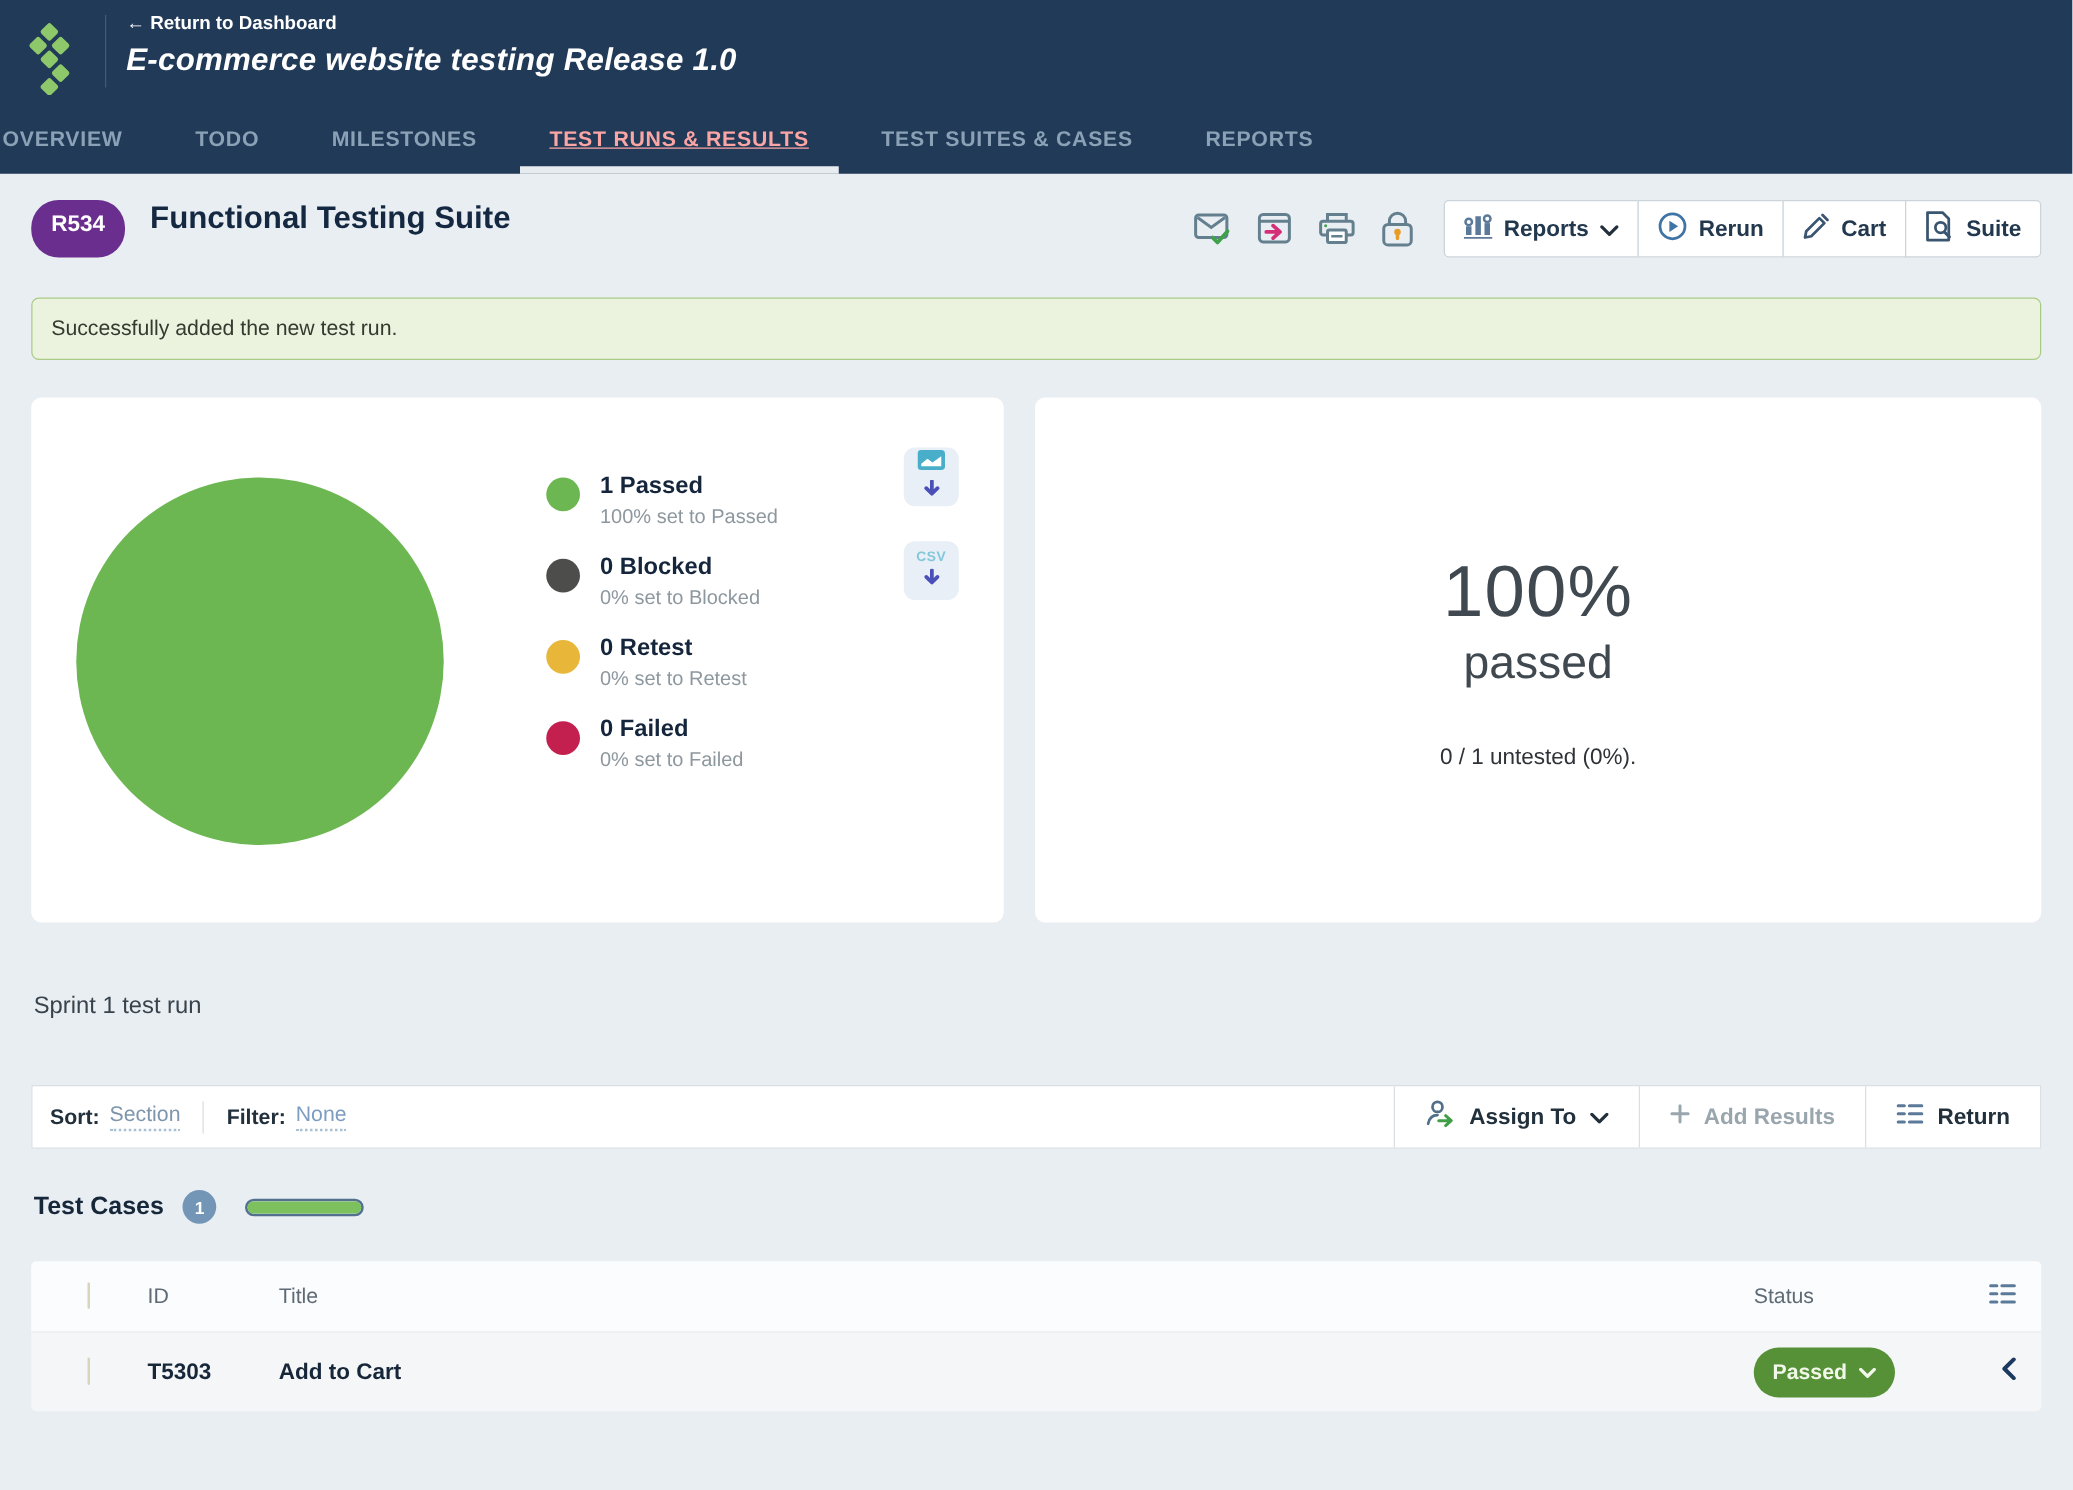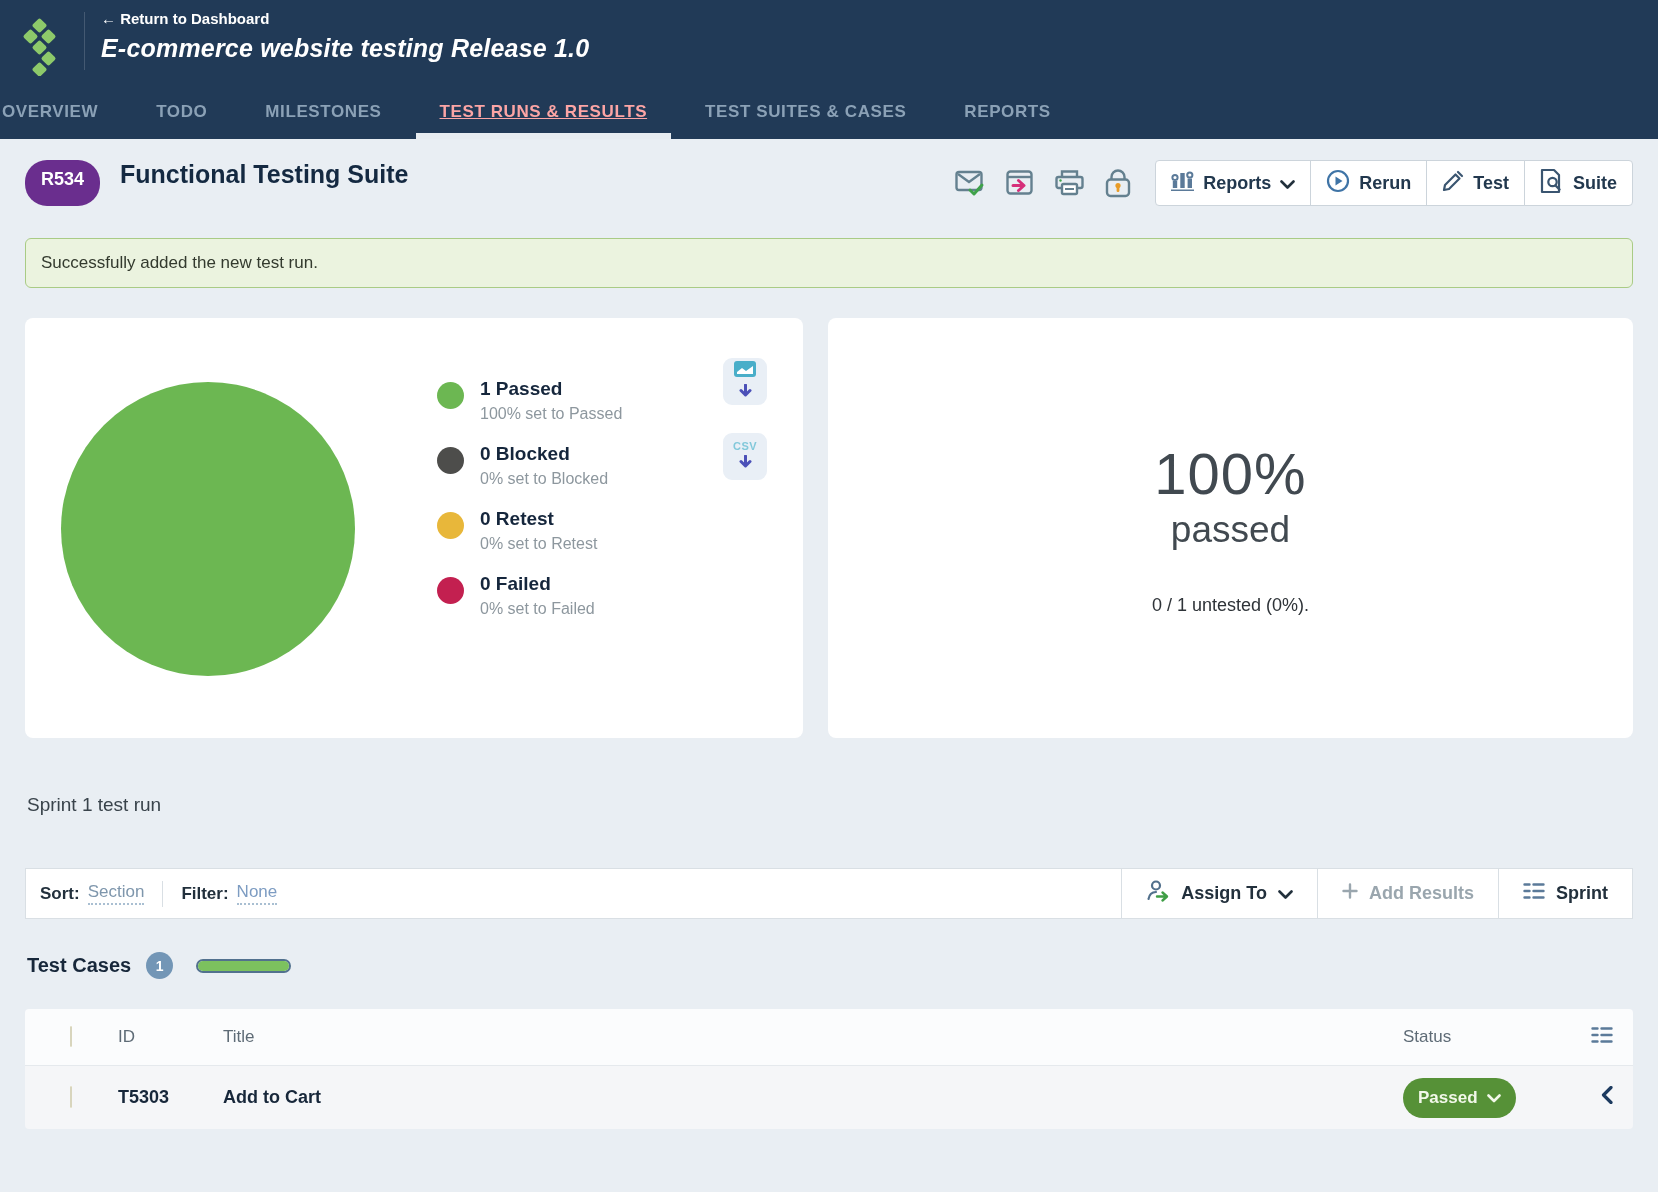--- a/index.html
+++ b/index.html
@@ -181,21 +181,21 @@
       </span>
       <span>Rerun</span>
     </div>
     <div class="btn">
       <span>
         <svg width="22" height="22" viewBox="0 0 22 22" fill="none">
           <path d="M13.5 4.5l4 4L7 19l-5 1 1-5z" stroke="#3a5570" stroke-width="2.2" stroke-linejoin="round"></path>
           <path d="M16 2l4 4" stroke="#3a5570" stroke-width="2.2" stroke-linecap="round"></path>
         </svg>
       </span>
-      <span>Test</span>
+      <span>Cart</span>
     </div>
     <div class="btn">
       <span>
         <svg width="24" height="26" viewBox="0 0 24 26" fill="none">
           <path d="M2 2h12l5 5v17H2z" stroke="#3a5570" stroke-width="2.2" stroke-linejoin="round"></path>
           <circle cx="12.5" cy="14" r="4.2" stroke="#3a5570" stroke-width="2.2"></circle>
           <path d="M15.5 17.5l4 4" stroke="#3a5570" stroke-width="2.4" stroke-linecap="round"></path>
         </svg>
       </span>
       <span>Suite</span>
@@ -309,21 +309,21 @@
     <div class="tseg">
       <span>
         <svg width="22" height="18" viewBox="0 0 22 18" fill="none">
           <g stroke="#5b7a99" stroke-width="2.4" stroke-linecap="round">
             <path d="M1.5 2.5h5M10.5 2.5h10"></path>
             <path d="M1.5 9h5M10.5 9h10"></path>
             <path d="M1.5 15.5h5M10.5 15.5h10"></path>
           </g>
         </svg>
       </span>
-      <span>Sprint</span>
+      <span>Return</span>
     </div>
   </div>
 </div>
 
 <div class="tc-head">
   <span class="tc-title">Test Cases</span>
   <span class="tc-badge">1</span>
   <span class="tc-bar">
     <span class="tc-bar-fill" style="display: block; background: rgb(124, 193, 94);"></span>
   </span>

